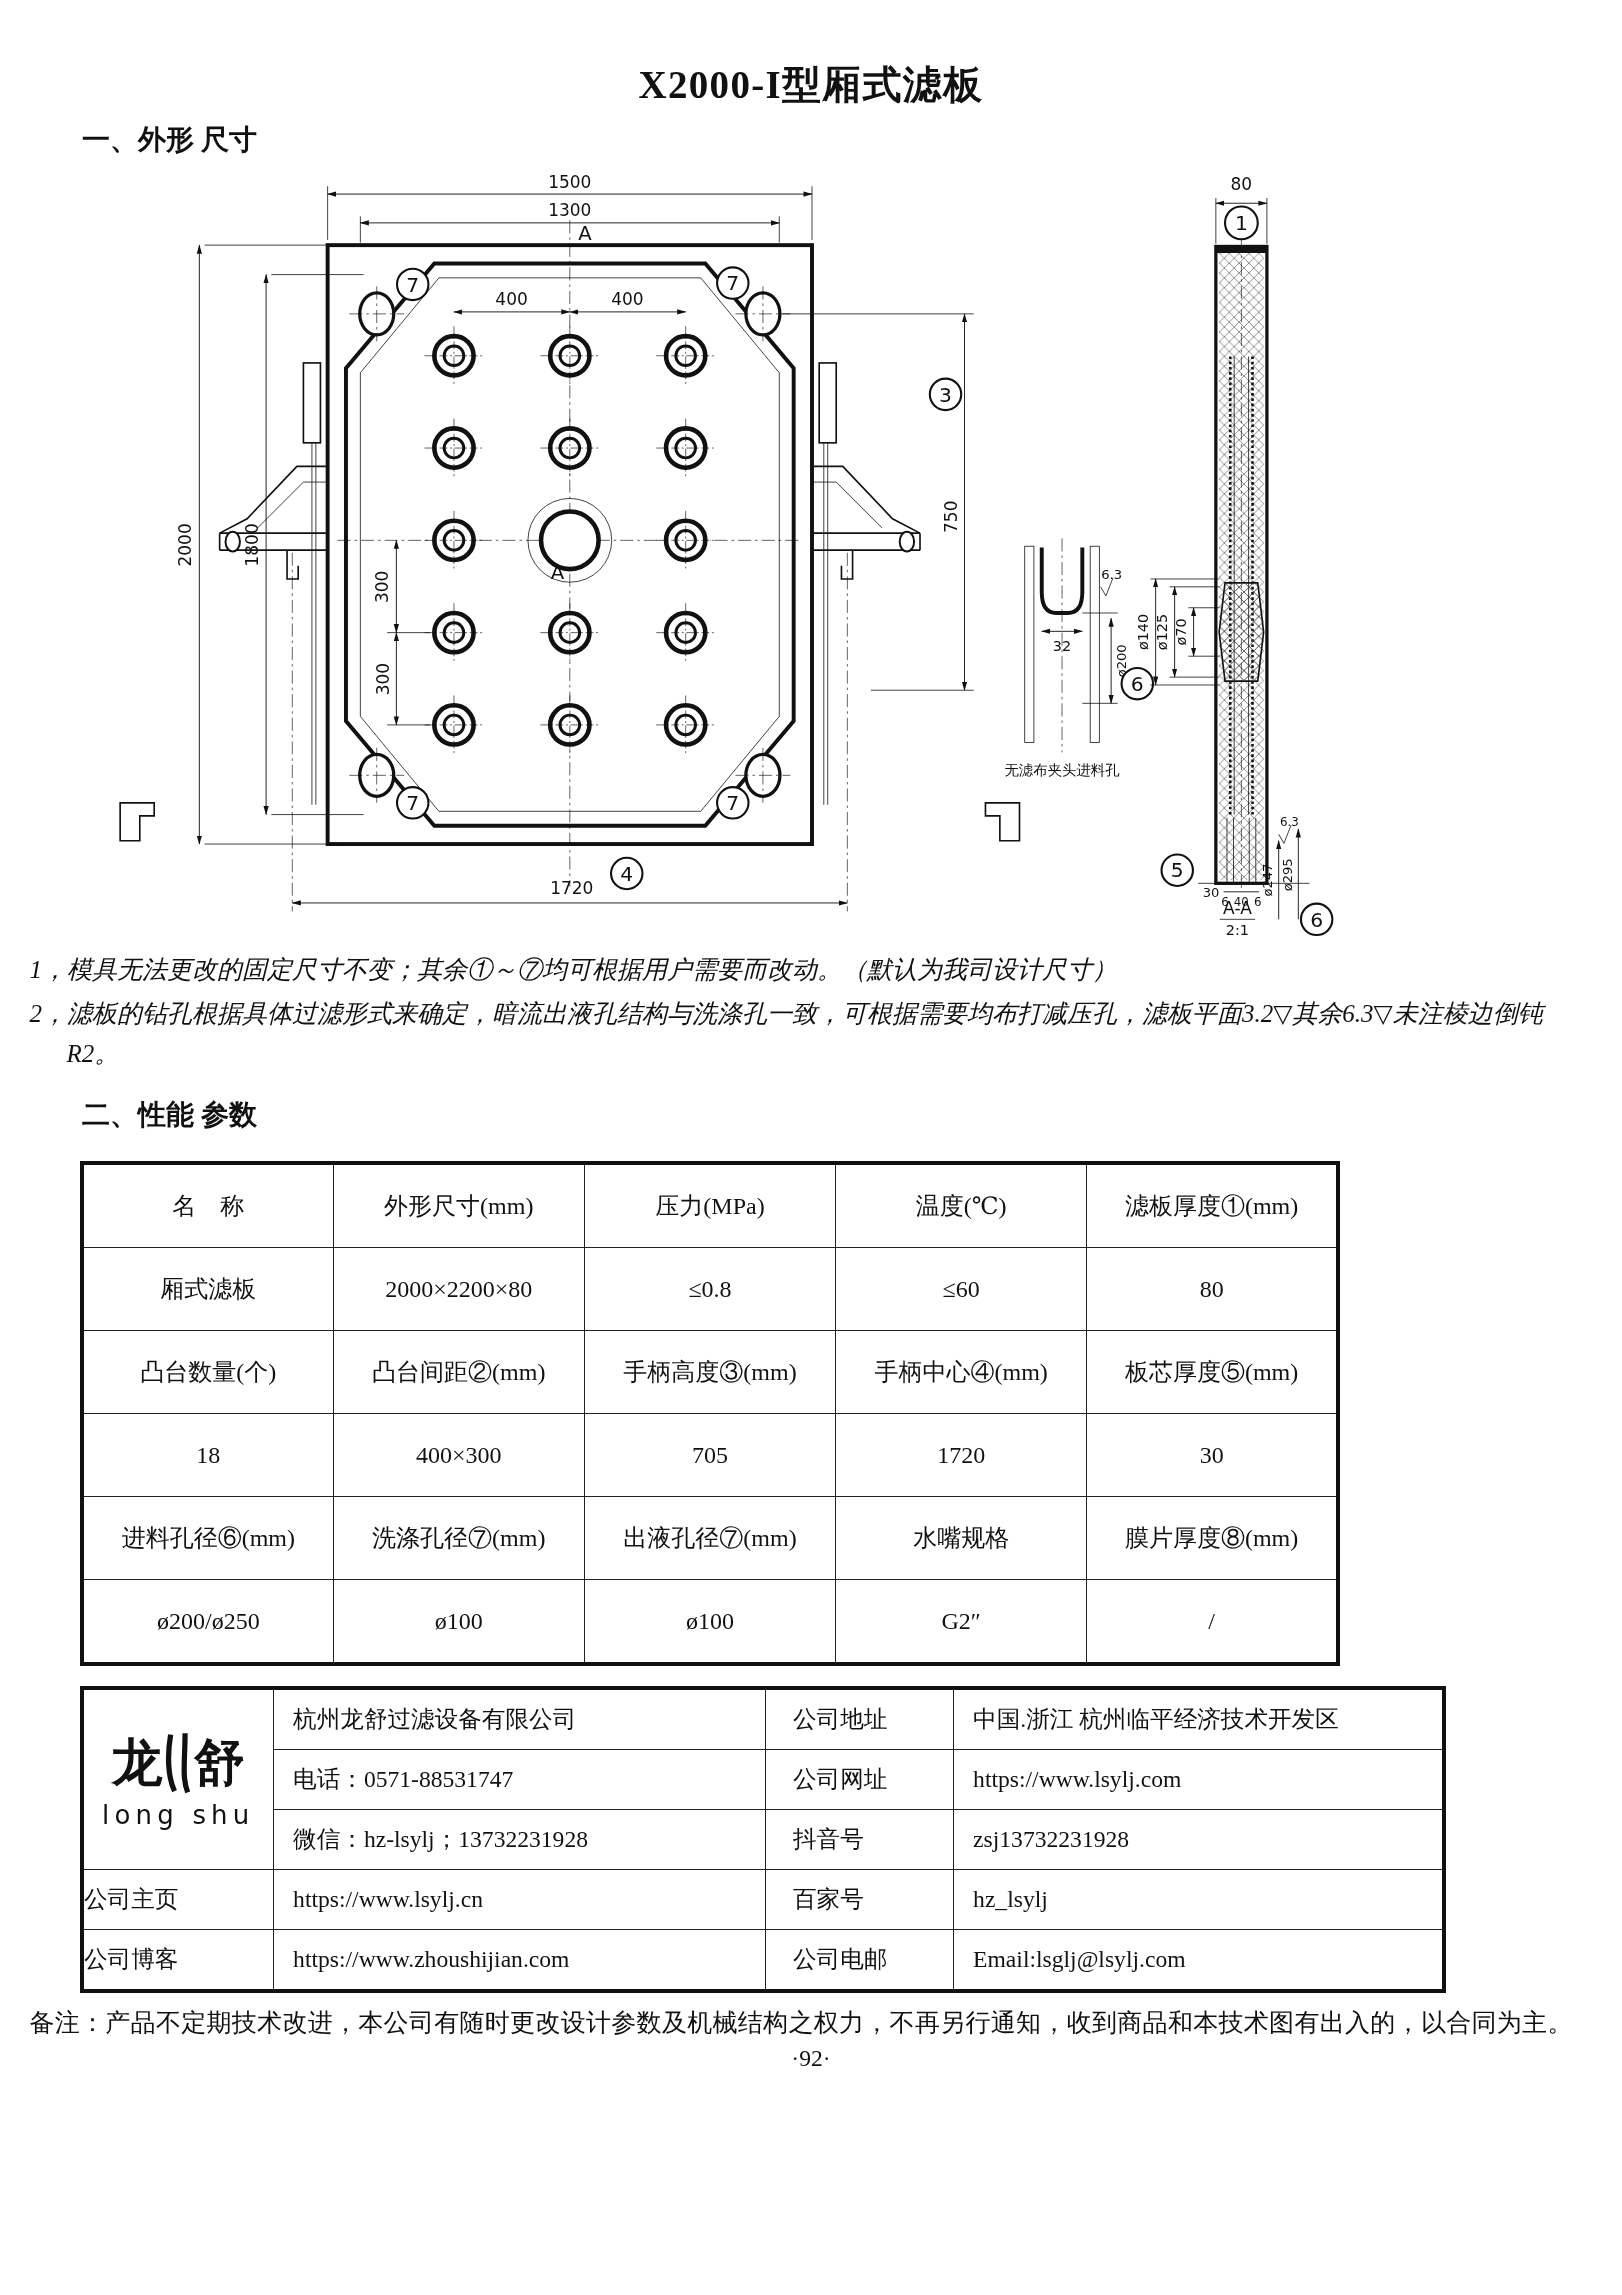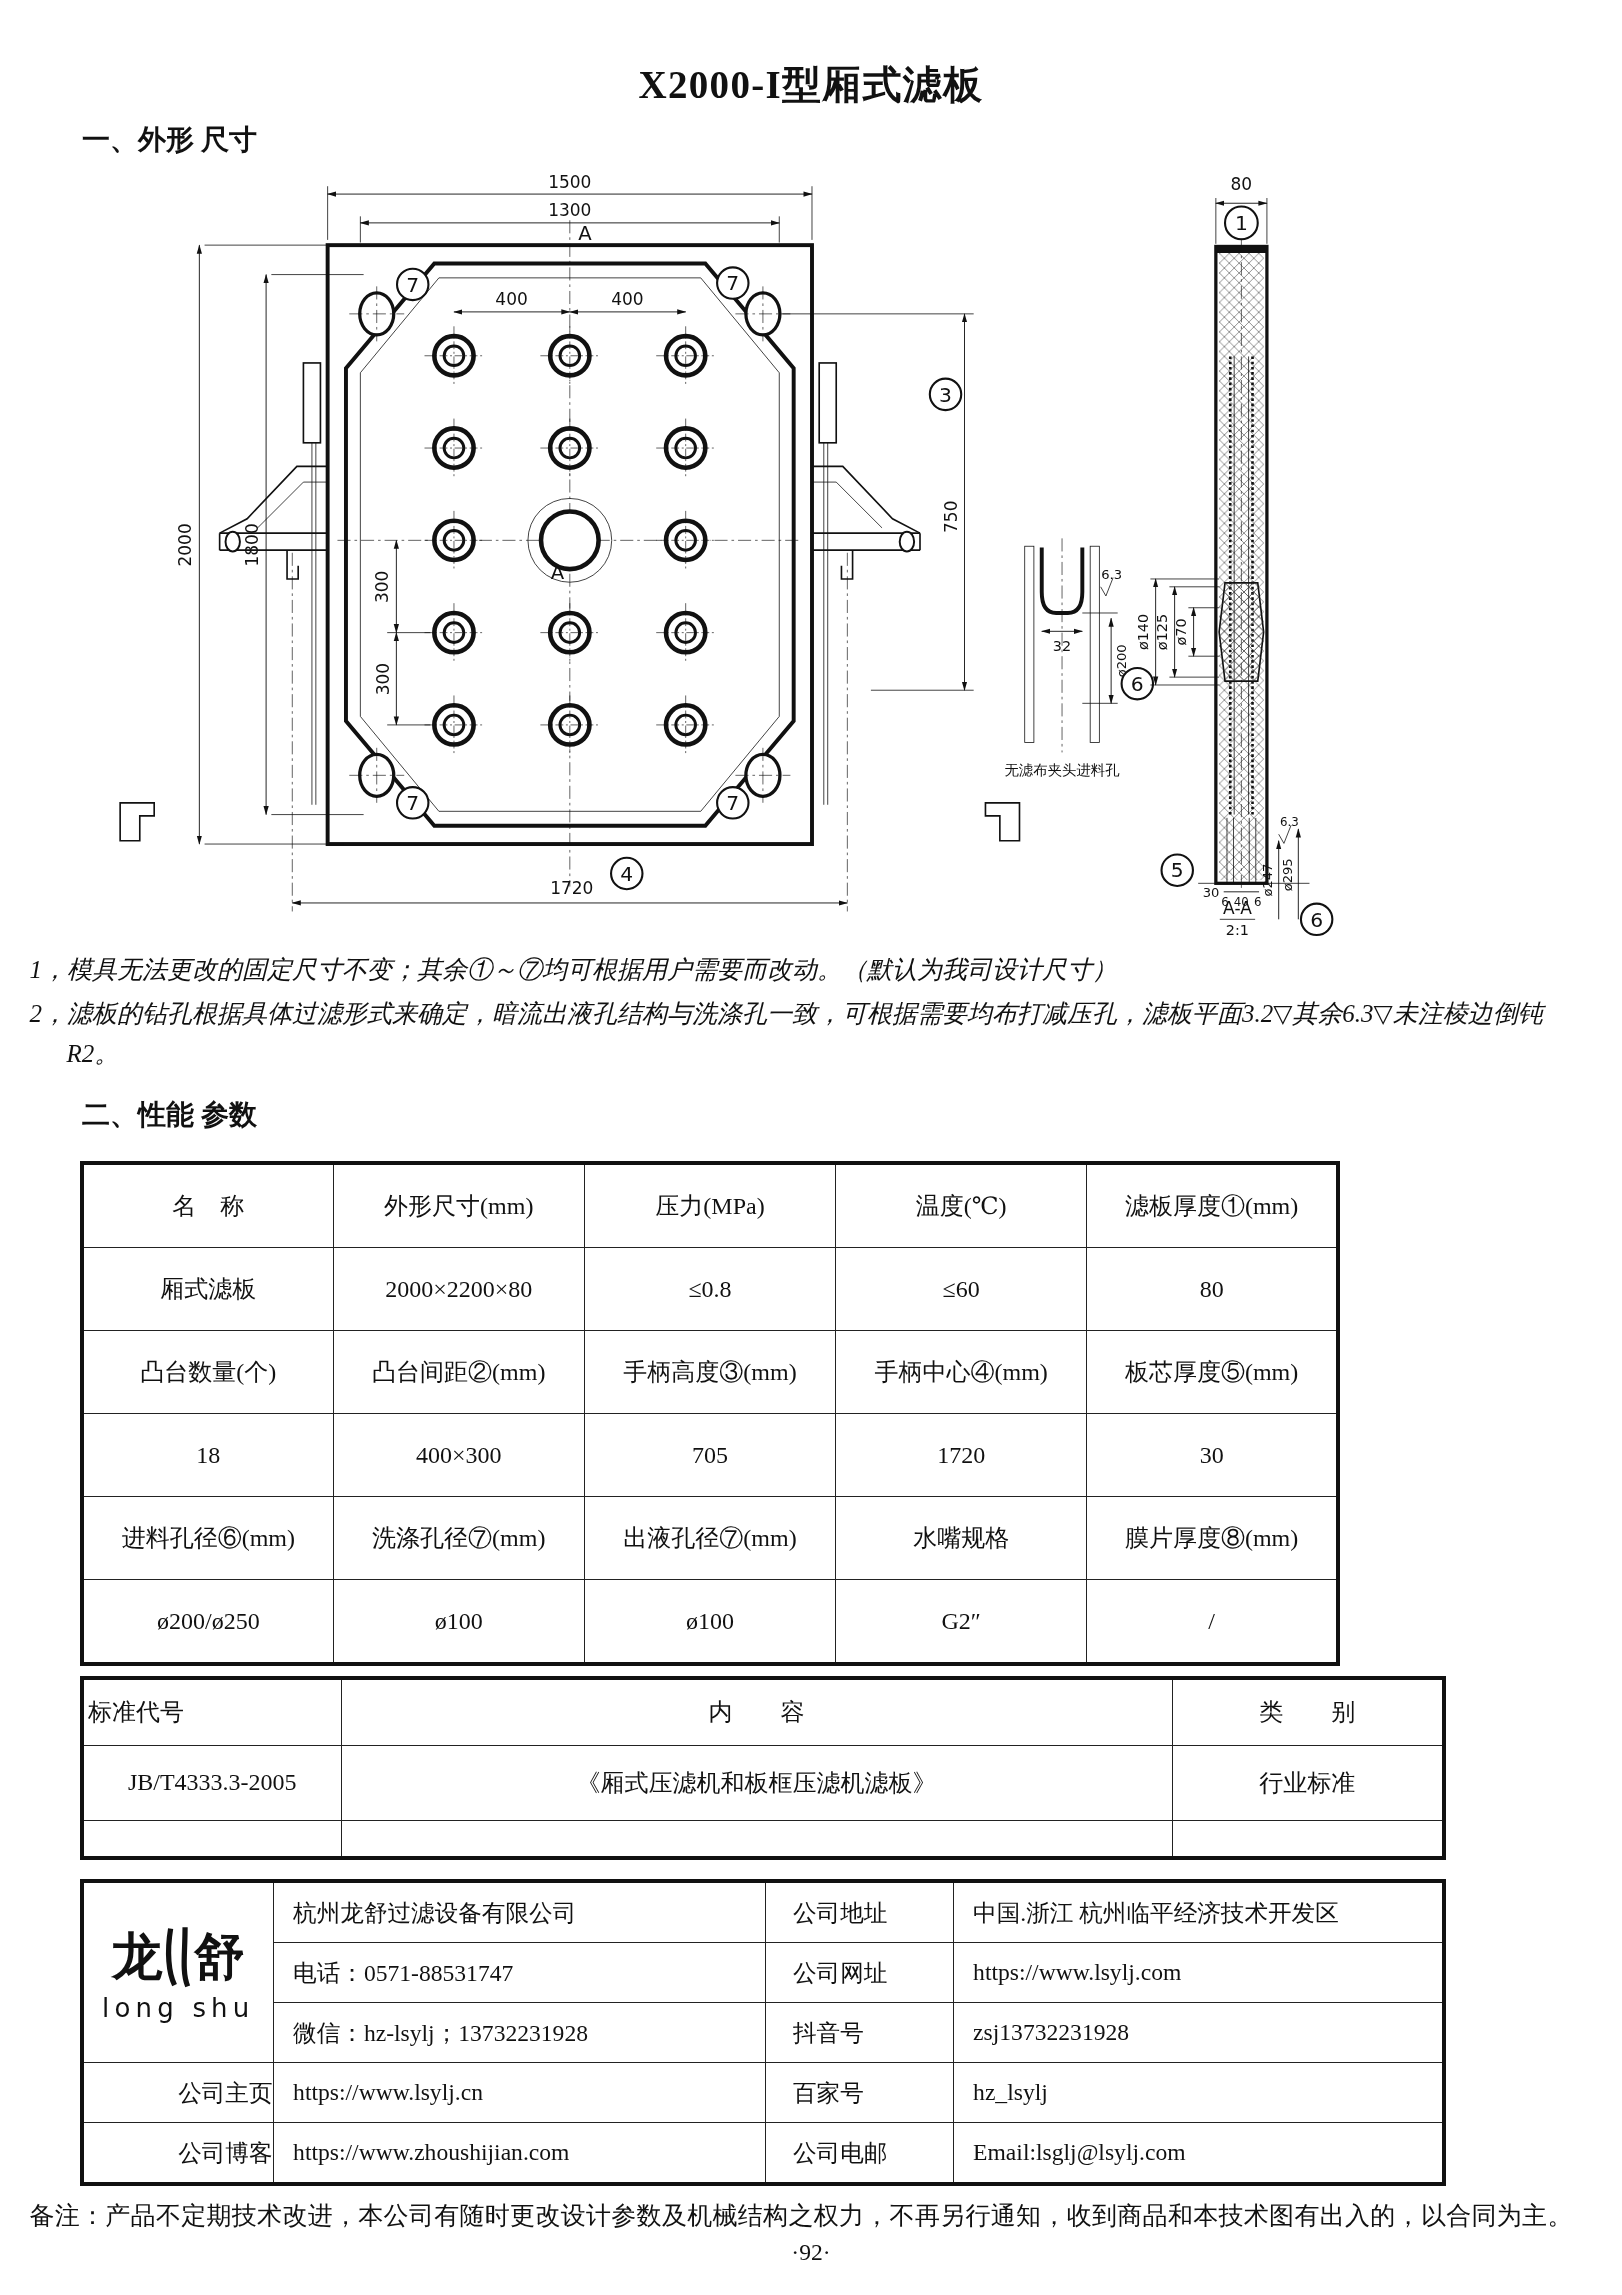--- a/index.html
+++ b/index.html
@@ -41,21 +41,21 @@
   table.perf{border:4.6px solid #111; margin-top:27.5px;}
   table.perf td{height:80px;}
   table.std{border:4.6px solid #111; margin-top:9.2px;}
   table.std td.h{height:63px;}
   table.std td.r{height:72px;}
   table.std td.e{height:33px;}
   table.sup{border:4.6px solid #111; margin-top:19.6px;}
   table.sup td{height:59px; text-align:left; padding:0 0 0 19.6px; font-size:23.6px;}
   table.sup td.lab{padding-left:27.5px;}
   table.sup td.logo{ text-align:center; padding:0;}
-  table.sup td.cen{text-align:right; padding:0;}
+  table.sup td.cen{text-align:left; padding:0;}
   .logo-row{display:flex; align-items:center; justify-content:center; gap:1.3px;}
   .logo-row .ch{font-size:51px; font-weight:bold; font-family:"Liberation Serif","DejaVu Serif",serif;}
   .logo-sub{font-size:26px; letter-spacing:5.2px; margin-top:1.3px; font-family:"DejaVu Sans",sans-serif;}
   .footnote{margin:13px 39px 0 29.4px; font-size:25px; letter-spacing:0.3px;}
   .pagenum{margin-top:6.5px; text-align:center; font-size:23.6px;}
 </style>
 </head>
 <body>
 
 <div class="page">
@@ -356,44 +356,20 @@
     <tr>
       <td>ø200/ø250</td>
       <td>ø100</td>
       <td>ø100</td>
       <td>G2″</td>
       <td>/</td>
     </tr>
   </tbody>
     </table>
 
-  <table class="grid std">
-    <colgroup>
-        <col style="width:259px">
-        <col style="width:831px">
-        <col style="width:272px">
-      </colgroup>
-    <tbody>
-        <tr>
-      <td class="h" style="text-align:left;padding-left:3.9px">标准代号</td>
-      <td class="h">内　　容</td>
-      <td class="h">类　　别</td>
-    </tr>
-    <tr>
-      <td class="r">JB/T4333.3-2005</td>
-      <td class="r">《厢式压滤机和板框压滤机滤板》</td>
-      <td class="r">行业标准</td>
-    </tr>
-    <tr>
-      <td class="e"></td>
-      <td class="e"></td>
-      <td class="e"></td>
-    </tr>
-  </tbody>
-    </table>
 
 
   <table class="grid sup">
     <colgroup>
         <col style="width:191px">
         <col style="width:492px">
         <col style="width:188px">
         <col style="width:491px">
       </colgroup>
     <tbody>

